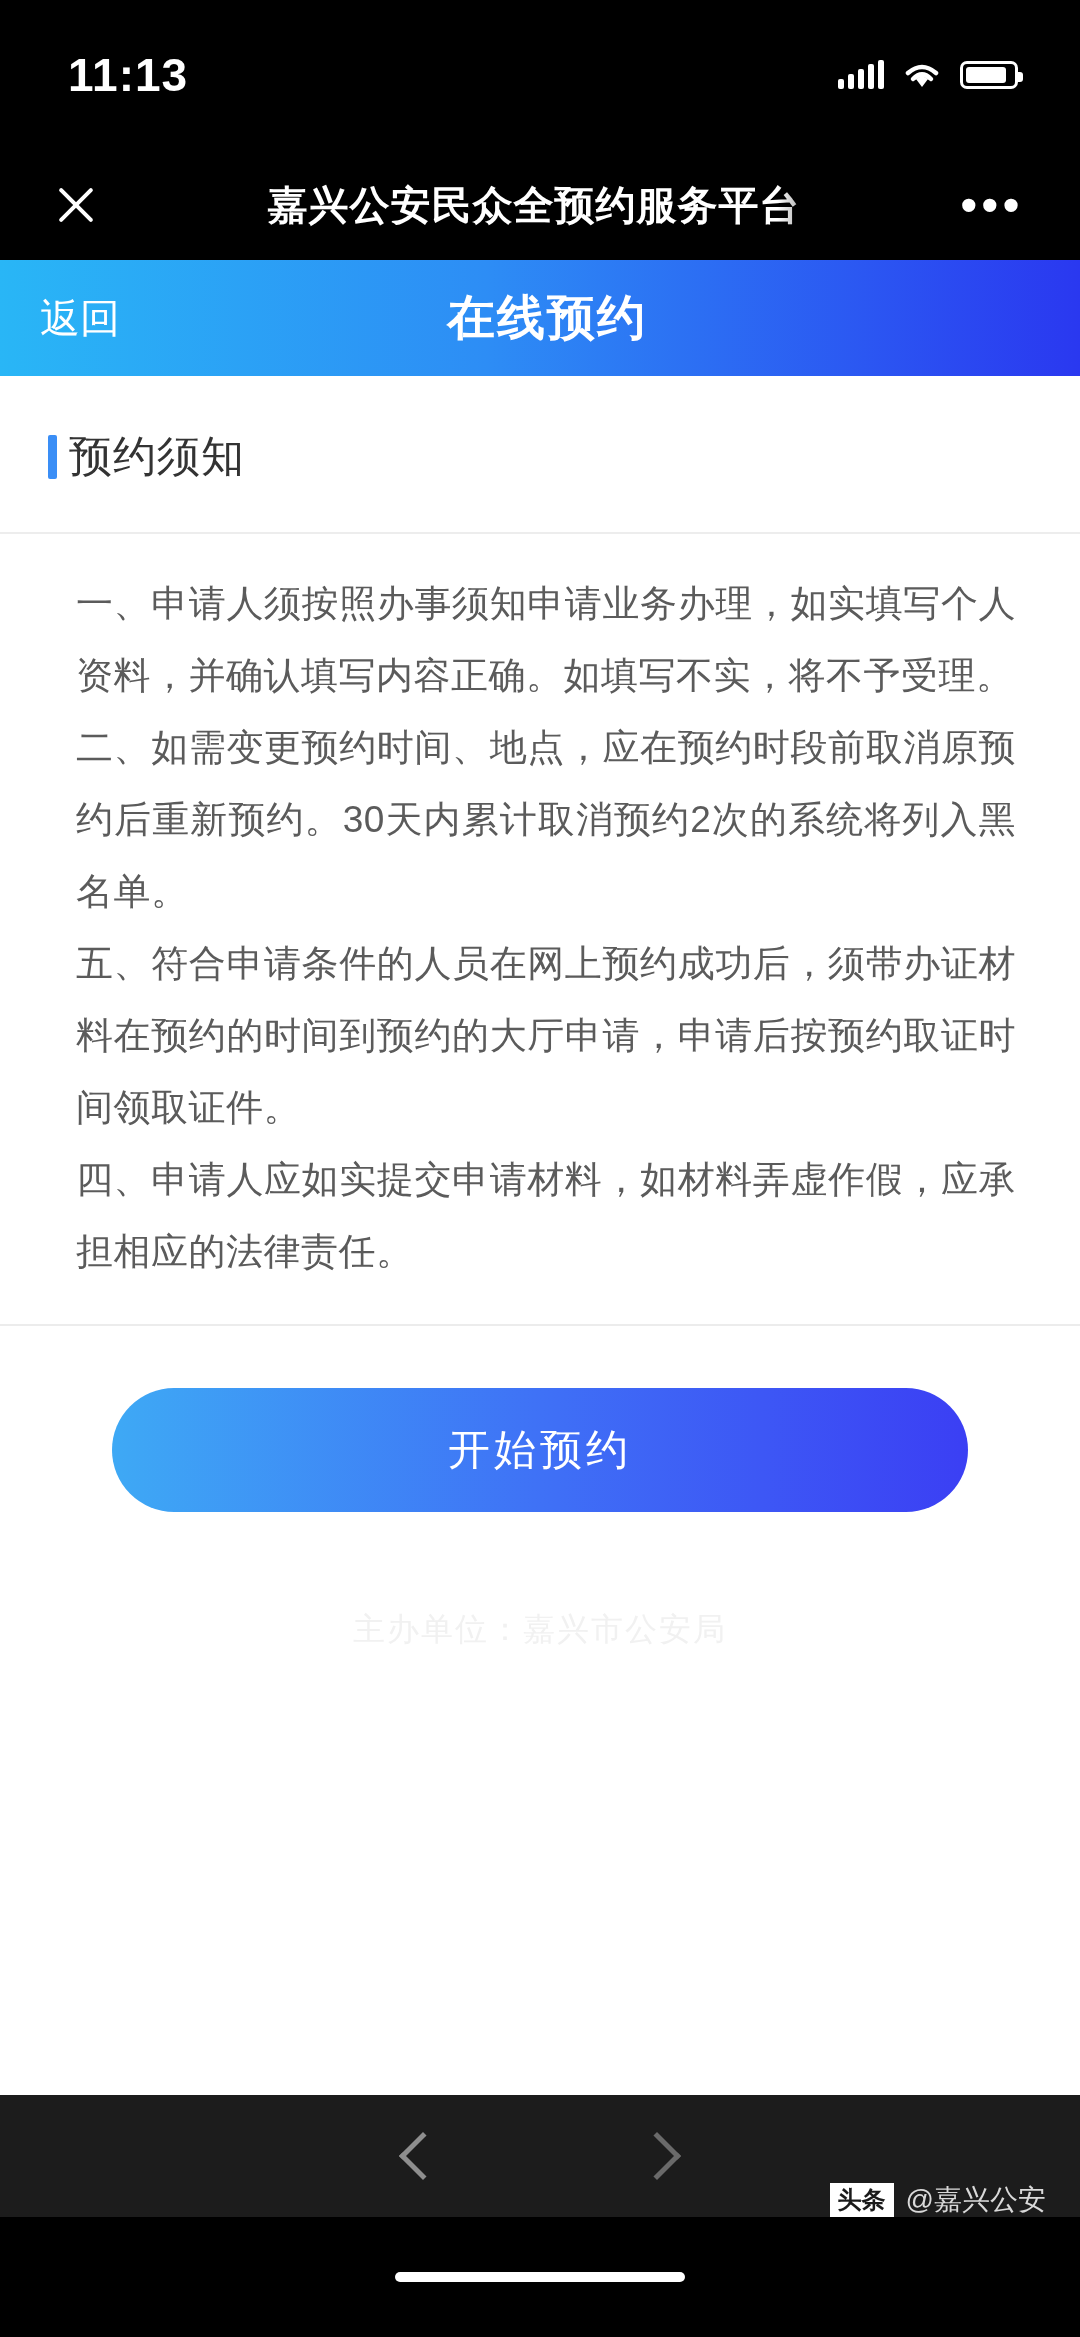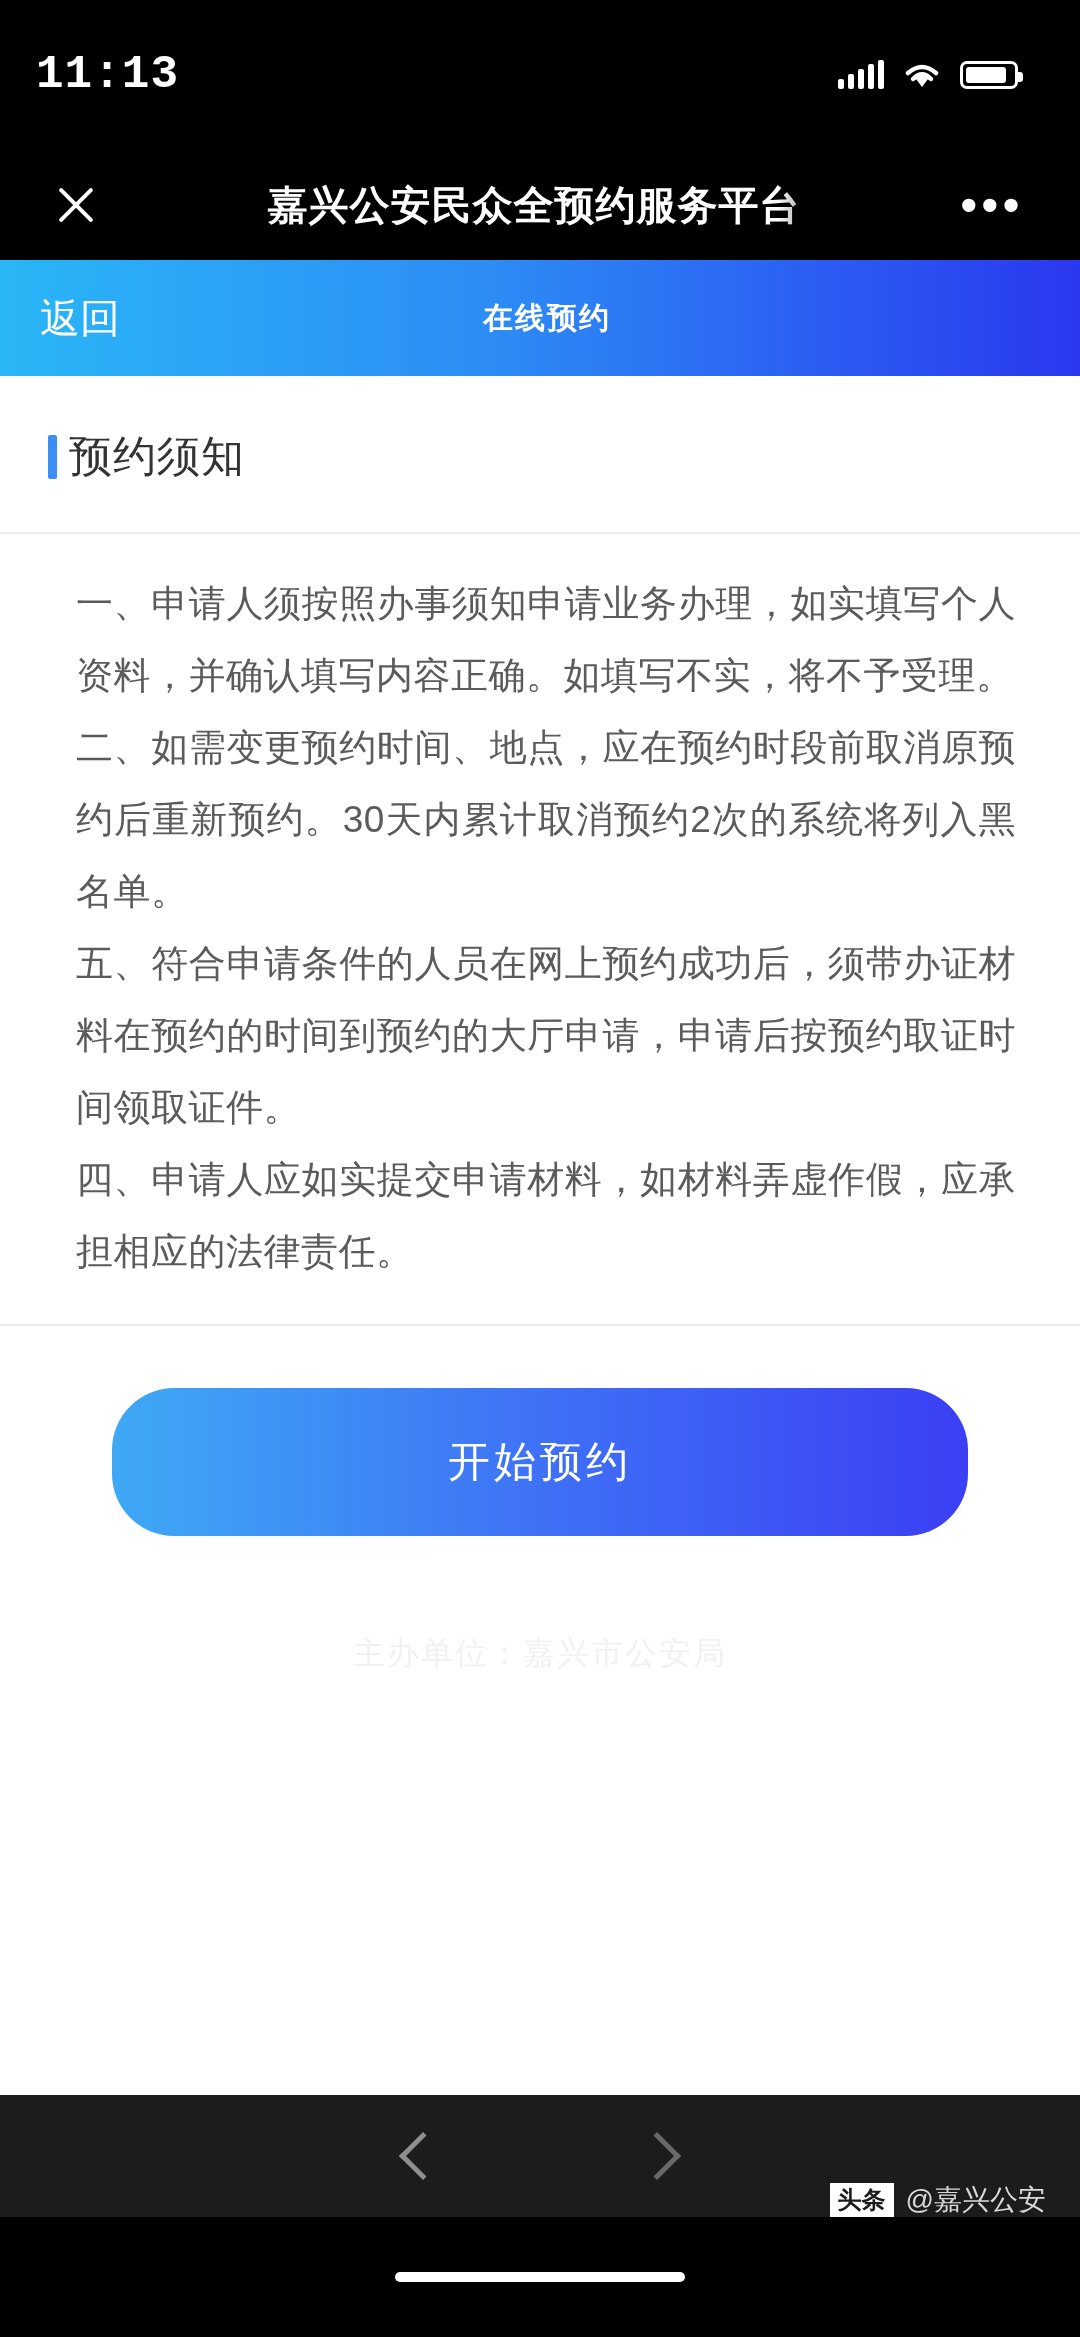--- a/index.html
+++ b/index.html
@@ -20,23 +20,22 @@
   }
 
   
   .status-bar {
     height: 150px;
     background: #000000;
     color: #ffffff;
     display: flex;
     align-items: center;
     justify-content: space-between;
-    padding: 0 62px 0 36px;
-    flex: 0 0 auto;
-    font-family: Liberation Mono, monospace;
+    padding: 0 62px 0 68px;
+    flex: 0 0 auto;
   }
   .status-time {
     font-size: 46px;
     font-weight: 600;
     letter-spacing: 1px;
   }
   .status-icons {
     display: flex;
     align-items: center;
     gap: 18px;
@@ -151,21 +150,21 @@
     font-size: 40px;
     color: #ffffff;
     padding-left: 40px;
     font-weight: 400;
     z-index: 2;
   }
   .nav-title {
     position: absolute;
     left: 0; right: 0;
     text-align: center;
-    font-size: 30px;
+    font-size: 48px;
     color: #ffffff;
     font-weight: 700;
     letter-spacing: 2px;
     margin-left: 14px;
   }
 
   
   .content {
     flex: 1 1 auto;
     background: #ffffff;
@@ -207,21 +206,21 @@
   .divider {
     margin-top: 36px;
     height: 2px;
     background: #ececec;
   }
 
   .cta-wrap {
     padding: 62px 112px 0 112px;
   }
   .cta-button {
-    height: 148px;
+    height: 124px;
     border-radius: 62px;
     background: linear-gradient(90deg, #3ea9f5 0%, #3f6ff6 52%, #3b3ff4 100%);
     color: #ffffff;
     font-size: 42px;
     letter-spacing: 4px;
     display: flex;
     align-items: center;
     justify-content: center;
     border: none;
     width: 100%;

